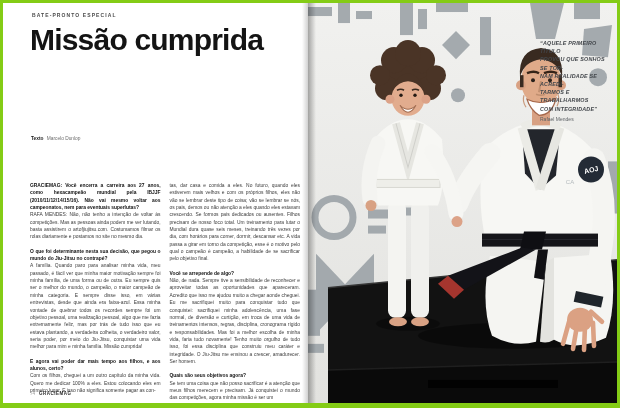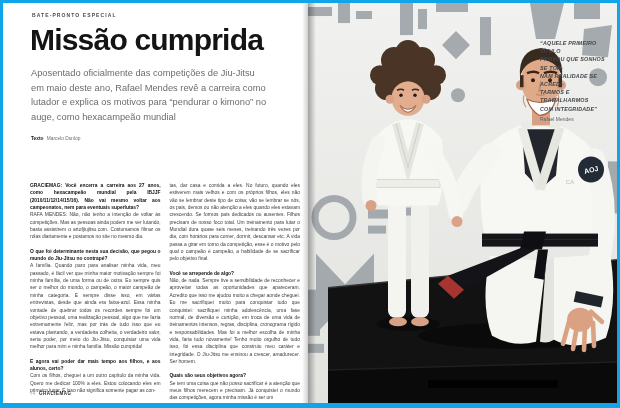--- a/index.html
+++ b/index.html
@@ -1,17 +1,17 @@
 <!DOCTYPE html>
 <html><head>
 <meta charset="utf-8">
 <style>
   html,body{margin:0;padding:0;}
   .stage{
-    position:relative;width:620px;height:408px;background:#0ea5e9;
+    position:relative;width:620px;height:408px;background:#84cc16;
     font-family:"Liberation Sans",sans-serif;overflow:hidden;
   }
   .page{position:absolute;top:3px;bottom:5px;background:#fff;overflow:hidden;}
   .page-left{left:3px;width:305px;}
   .page-left::after{content:"";position:absolute;right:0;top:0;bottom:0;width:6px;
     background:linear-gradient(to right,rgba(0,0,0,0),rgba(0,0,0,.18));}
   .page-right{left:308px;right:3px;}
   .page-right::before{content:"";position:absolute;left:0;top:0;bottom:0;width:8px;z-index:5;
     background:linear-gradient(to right,rgba(0,0,0,.32),rgba(0,0,0,0));}
   .kicker{position:absolute;left:29px;top:9px;font-size:5px;font-weight:700;
@@ -37,24 +37,20 @@
   .quote-attr{margin-top:3px;font-size:5px;color:#5d6165;}
 </style>
 </head>
 <body>
 
 <div class="stage">
 
   <div class="page page-left">
     <div class="kicker">BATE-PRONTO ESPECIAL</div>
     <h1 class="headline">Missão cumprida</h1>
-    <p class="deck">Aposentado oficialmente das competições de Jiu-Jitsu
-em maio deste ano, Rafael Mendes revê a carreira como
-lutador e explica os motivos para “pendurar o kimono” no
-auge, como hexacampeão mundial</p>
     <div class="byline">
       <span class="byline-label">Texto</span>
       <span class="byline-name">Marcelo Dunlop</span>
     </div>
     <div class="columns">
       <div class="col">
         <p class="q">GRACIEMAG: Você encerra a carreira aos 27 anos, como hexacampeão mundial pela IBJJF (2010/11/12/14/15/16). Não vai mesmo voltar aos campeonatos, nem para eventuais superlutas?</p>
         <p class="a">RAFA MENDES: Não, não tenho a intenção de voltar às competições. Mas as pessoas ainda podem me ver lutando, basta assistirem o artofjiujitsu.com. Costumamos filmar os rolas diariamente e postamos no site no mesmo dia.</p>
         <p class="q mt">O que foi determinante nesta sua decisão, que pegou o mundo do Jiu-Jitsu no contrapé?</p>
         <p class="a">A família. Quando paro para analisar minha vida, meu passado, é fácil ver que minha maior motivação sempre foi minha família, de uma forma ou de outra. Eu sempre quis ser o melhor do mundo, o campeão, o maior campeão de minha categoria. E sempre disse isso, em várias entrevistas, desde que ainda era faixa-azul. Essa minha vontade de quebrar todos os recordes sempre foi um objetivo pessoal, uma realização pessoal, algo que me fazia extremamente feliz, mas por trás de tudo isso que eu estava plantando, a verdadeira colheita, o verdadeiro valor, seria poder, por meio do Jiu-Jitsu, conquistar uma vida melhor para mim e minha família. Missão cumprida!</p>

